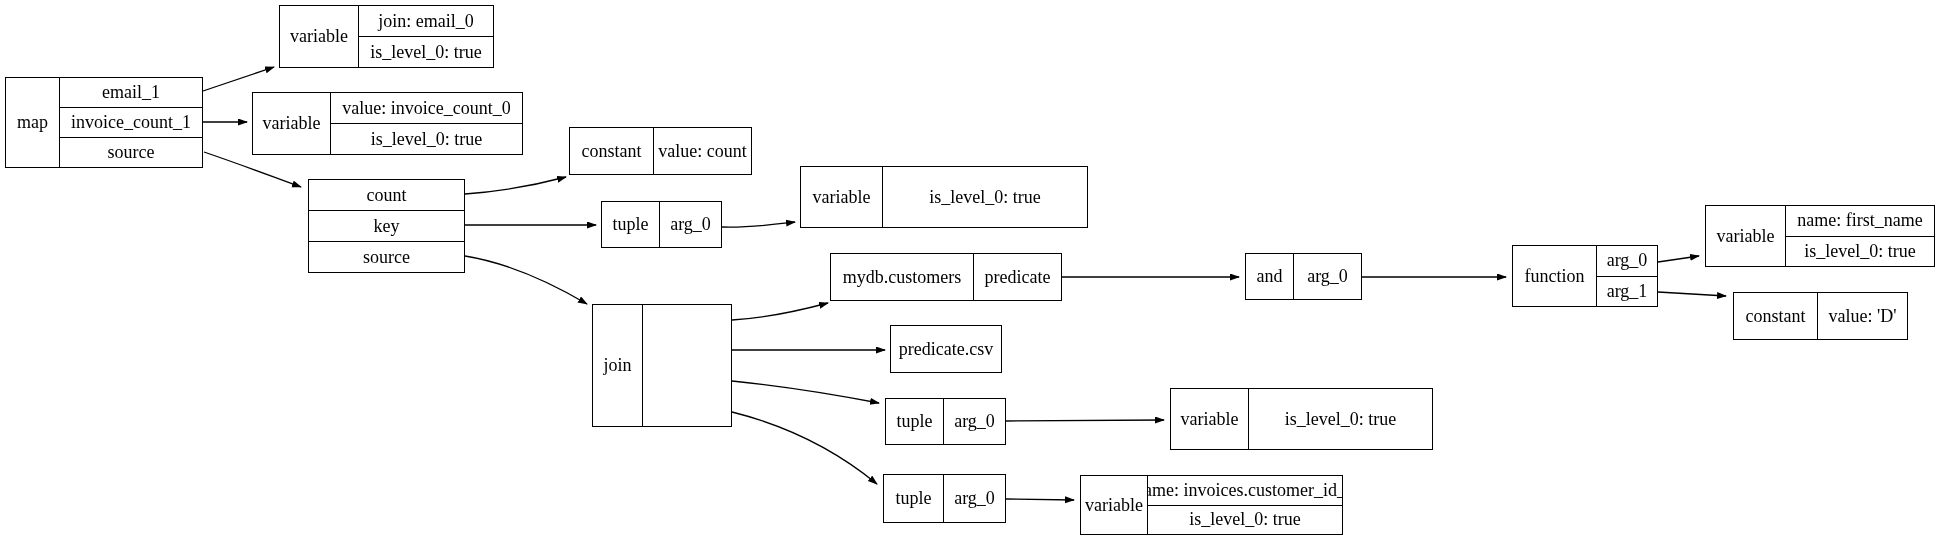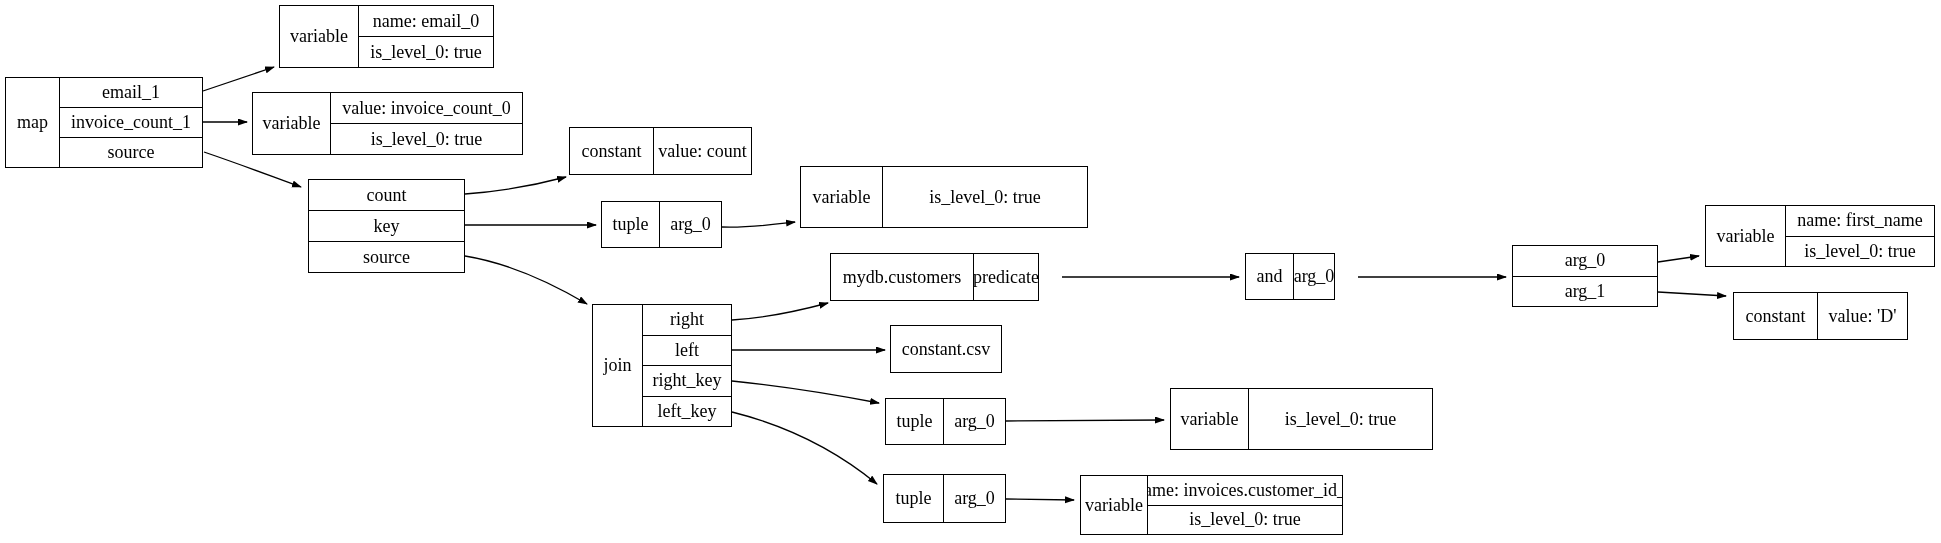--- a/index.html
+++ b/index.html
@@ -56,21 +56,21 @@
     <div class="fields">
       <div class="cell field">email_1</div>
       <div class="cell field">invoice_count_1</div>
       <div class="cell field">source</div>
     </div>
   </div>
 
   <div class="node" style="left:279px;top:5px;width:215px;height:63px">
     <div class="cell label" style="width:79px">variable</div>
     <div class="fields">
-      <div class="cell field">name: email_0</div>
+      <div class="cell field">join: email_0</div>
       <div class="cell field">is_level_0: true</div>
     </div>
   </div>
 
   <div class="node" style="left:252px;top:92px;width:271px;height:63px">
     <div class="cell label" style="width:78px">variable</div>
     <div class="fields">
       <div class="cell field">value: invoice_count_0</div>
       <div class="cell field">is_level_0: true</div>
     </div>
@@ -98,35 +98,36 @@
     </div>
   </div>
 
   <div class="node" style="left:800px;top:166px;width:288px;height:62px">
     <div class="cell label" style="width:82px">variable</div>
     <div class="fields">
       <div class="cell field">is_level_0: true</div>
     </div>
   </div>
 
-  <div class="node" style="left:830px;top:253px;width:209px;height:48px">
+  <div class="node" style="left:830px;top:253px;width:232px;height:48px">
     <div class="cell label" style="width:143px">mydb.customers</div>
     <div class="fields">
       <div class="cell field">predicate</div>
     </div>
   </div>
 
-  <div class="node" style="left:1245px;top:253px;width:90px;height:47px">
+  <div class="node" style="left:1245px;top:253px;width:117px;height:47px">
     <div class="cell label" style="width:48px">and</div>
     <div class="fields">
       <div class="cell field">arg_0</div>
     </div>
   </div>
 
   <div class="node" style="left:1512px;top:245px;width:146px;height:62px">
+    <div class="cell label" style="width:84px">function</div>
     <div class="fields">
       <div class="cell field">arg_0</div>
       <div class="cell field">arg_1</div>
     </div>
   </div>
 
   <div class="node" style="left:1705px;top:205px;width:230px;height:62px">
     <div class="cell label" style="width:80px">variable</div>
     <div class="fields">
       <div class="cell field">name: first_name</div>
@@ -136,30 +137,24 @@
 
   <div class="node" style="left:1733px;top:292px;width:175px;height:48px">
     <div class="cell label" style="width:84px">constant</div>
     <div class="fields">
       <div class="cell field">value: 'D'</div>
     </div>
   </div>
 
   <div class="node" style="left:592px;top:304px;width:140px;height:123px">
     <div class="cell label" style="width:50px">join</div>
-    <div class="fields">
-      <div class="cell field">right</div>
-      <div class="cell field">left</div>
-      <div class="cell field">right_key</div>
-      <div class="cell field">left_key</div>
-    </div>
   </div>
 
   <div class="node solo" style="left:890px;top:325px;width:112px;height:48px">
-    <div class="cell label">constant.csv</div>
+    <div class="cell label">predicate.csv</div>
   </div>
 
   <div class="node" style="left:885px;top:398px;width:121px;height:47px">
     <div class="cell label" style="width:58px">tuple</div>
     <div class="fields">
       <div class="cell field">arg_0</div>
     </div>
   </div>
 
   <div class="node" style="left:1170px;top:388px;width:263px;height:62px">

